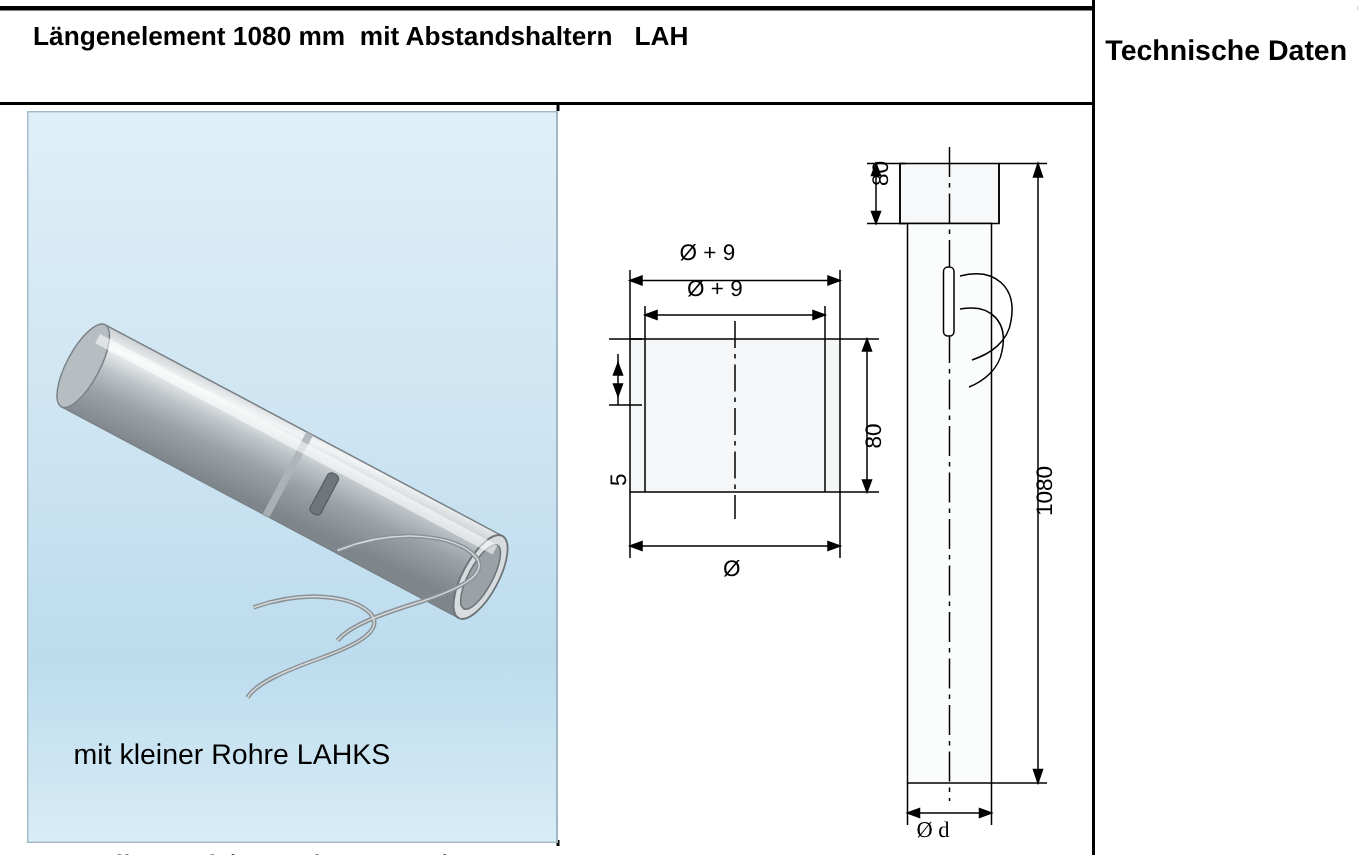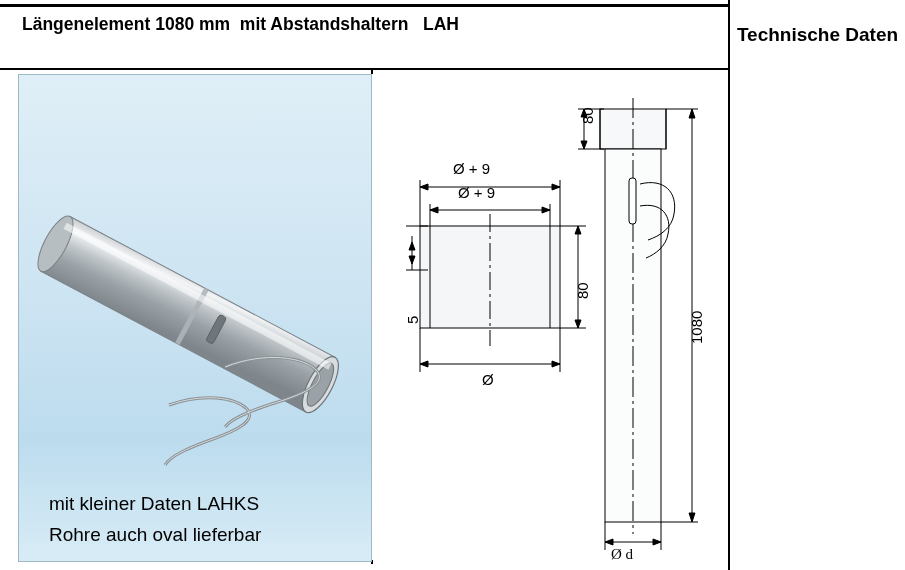--- a/index.html
+++ b/index.html
@@ -82,22 +82,21 @@
       <g fill="none" stroke="#8b9296" stroke-width="3">
         <path d="M206,292 C246,276 286,282 298,296 C308,308 286,318 262,326 C236,334 214,342 206,352"></path>
         <path d="M150,330 C184,318 216,322 228,334 C238,346 216,356 194,364 C172,372 152,380 146,390"></path>
       </g>
       <g fill="none" stroke="#d5dadd" stroke-width="1">
         <path d="M206,292 C246,276 286,282 298,296 C308,308 286,318 262,326 C236,334 214,342 206,352"></path>
         <path d="M150,330 C184,318 216,322 228,334 C238,346 216,356 194,364 C172,372 152,380 146,390"></path>
       </g>
     </svg>
 
-    <div class="left-caption cap1">mit kleiner Daten LAHKS</div>
-    <div class="left-caption cap2">Rohre auch oval lieferbar</div>
+    <div class="left-caption cap1">mit kleiner Rohre LAHKS</div>
     <div class="left-caption cap3">Muffenausführung für BW-Anlagen</div>
     
   </div>
 
   <div class="mid-panel">
     <svg width="356" height="486" viewBox="0 0 356 486">
       <g stroke="#000" fill="none" stroke-width="1">
 
         <line x1="48" y1="106" x2="48" y2="152"></line>
         <line x1="188" y1="106" x2="188" y2="152"></line>

